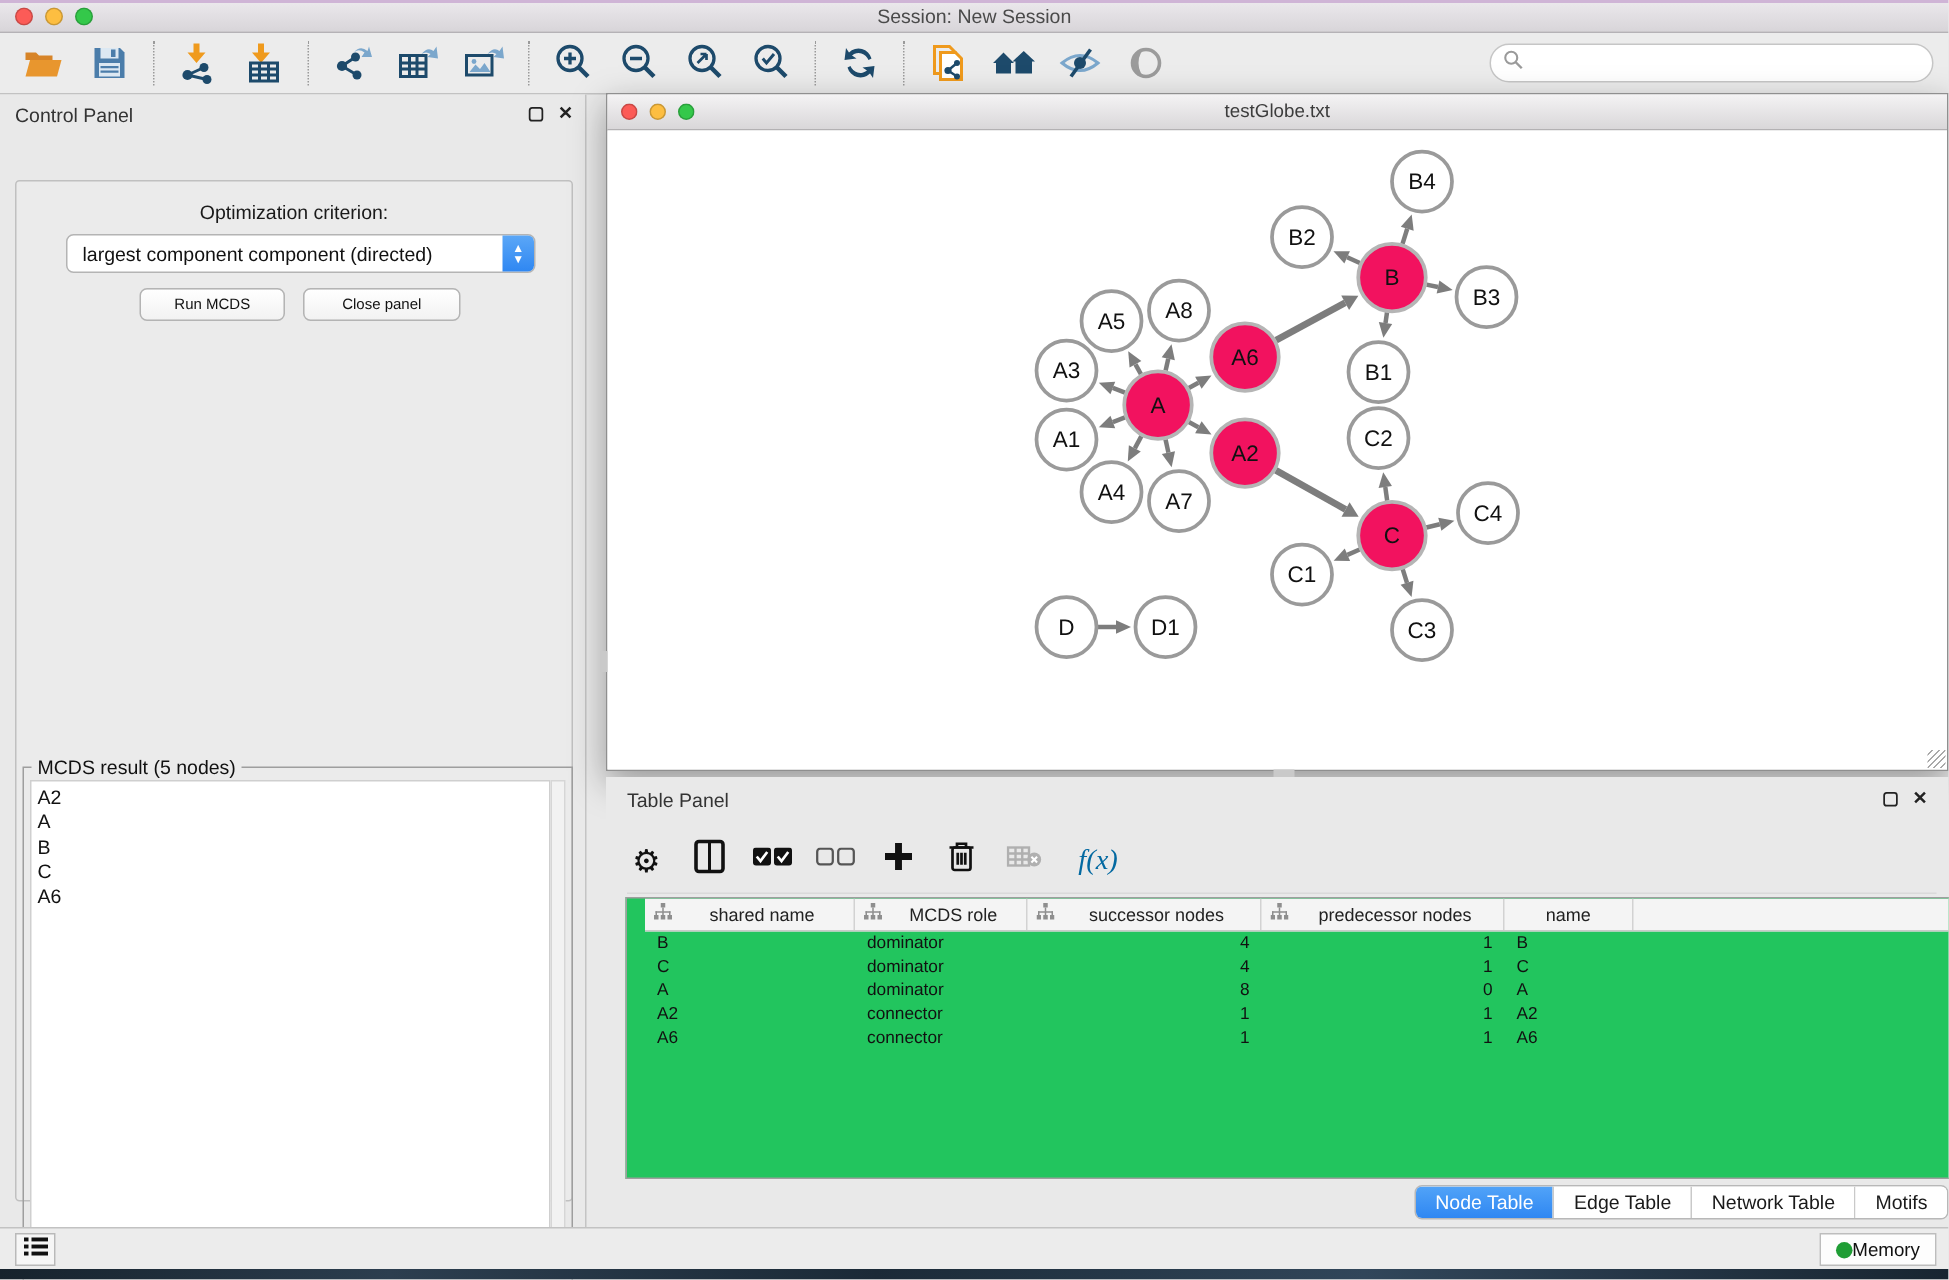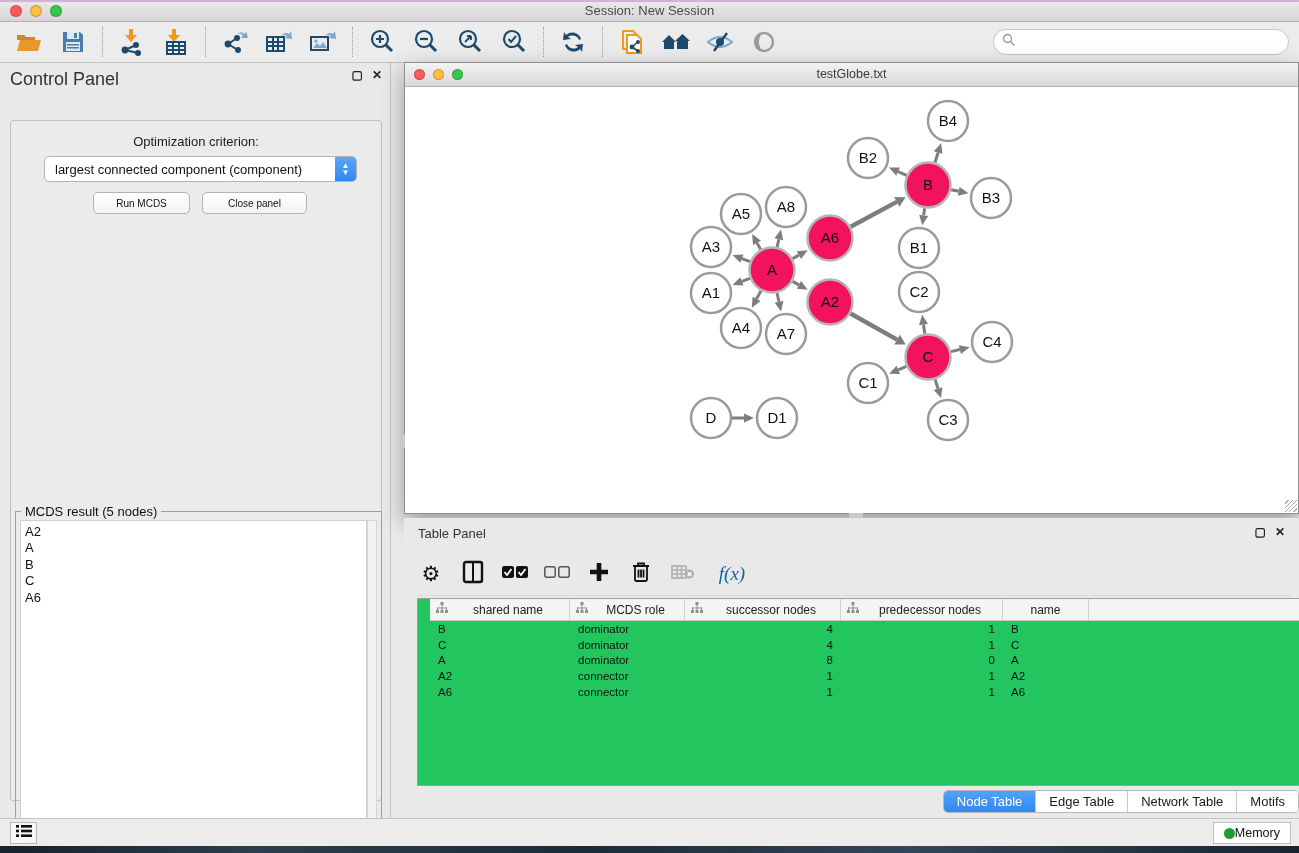--- a/index.html
+++ b/index.html
@@ -26,21 +26,21 @@
   .tbtn { width:30px; height:30px; display:flex; align-items:center; justify-content:center; cursor:default; }
   .tbtn svg { display:block; }
   .searchbox { position:absolute; right:10px; top:7px; width:296px; height:26px; background:#fff;
     border:1px solid #c6c6c6; border-radius:13px; display:flex; align-items:center; padding-left:8px; }
   .searchbox input { border:none; outline:none; flex:1; font-size:12px; background:transparent; height:20px; }
 
   
   .control-panel { position:absolute; left:0; top:63px; width:391px; height:755px; background:#e9e9e9;
     border-right:1px solid #c4c4c4; }
   .panel-head { position:absolute; left:0; top:0; width:100%; height:26px; }
-  .panel-title { position:absolute; left:10px; top:6px; font-size:18px; color:#333; }
+  .panel-title { position:absolute; left:10px; top:6px; font-size:13px; color:#333; }
   .panel-icons { position:absolute; right:8px; top:5px; display:flex; gap:9px; color:#222; }
   .pi { font-size:12px; line-height:14px; font-weight:bold; cursor:default; }
 
   .seg-tabs { position:absolute; left:77px; top:33px; display:flex; height:22px;
     border:1px solid #b8b8b8; border-radius:5px; overflow:hidden; background:#fff; }
   .seg { display:flex; align-items:center; justify-content:center; font-size:13px; color:#1a1a1a;
     border-right:1px solid #c9c9c9; padding:0 13px; background:#fff; cursor:default; }
   .seg:last-child { border-right:none; }
   .seg.active { background:linear-gradient(#51a3f8,#2f87f2); color:#fff; border-right:none; }
 
@@ -313,21 +313,21 @@
     <div class="panel-head">
       <span class="panel-title">Control Panel</span>
       <span class="panel-icons">
         <span class="pi">▢</span>
         <span class="pi">✕</span>
       </span>
     </div>
     <div class="cp-box">
       <div class="opt-label">Optimization criterion:</div>
       <div class="dropdown">
-        <span class="dd-text">largest connected component (component)</span>
+        <span class="dd-text">largest component component (directed)</span>
         <span class="dd-stepper">
             <span>▲</span>
             <span>▼</span>
           </span>
       </div>
       <div class="btn btn-run">Run MCDS</div>
       <div class="btn btn-close">Close panel</div>
       <div class="result-box">
         <div class="result-frame"></div>
         <span class="result-legend">MCDS result (5 nodes)</span>

